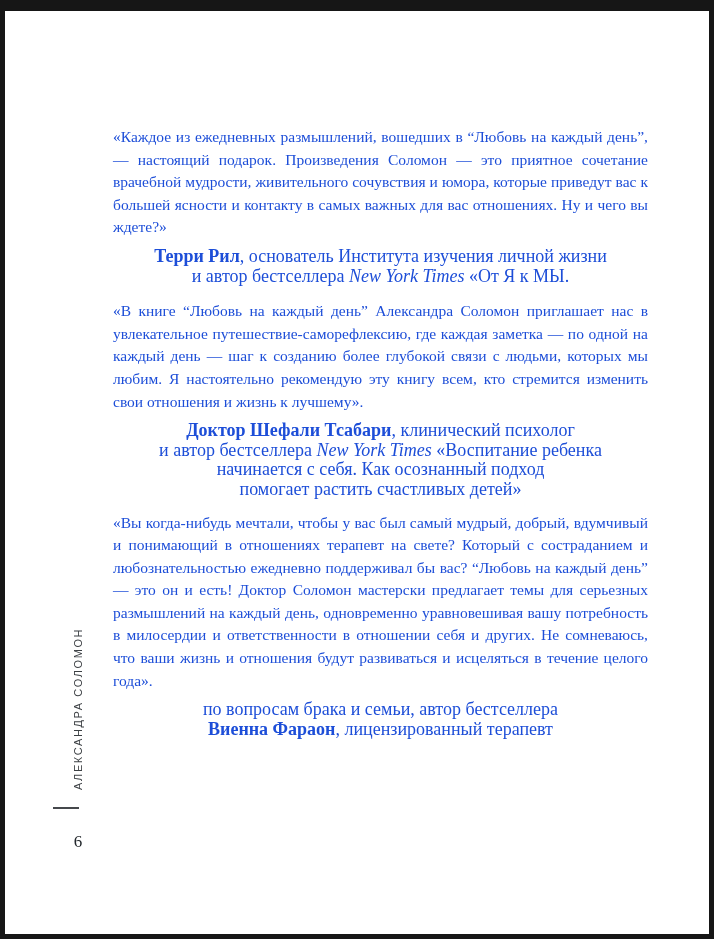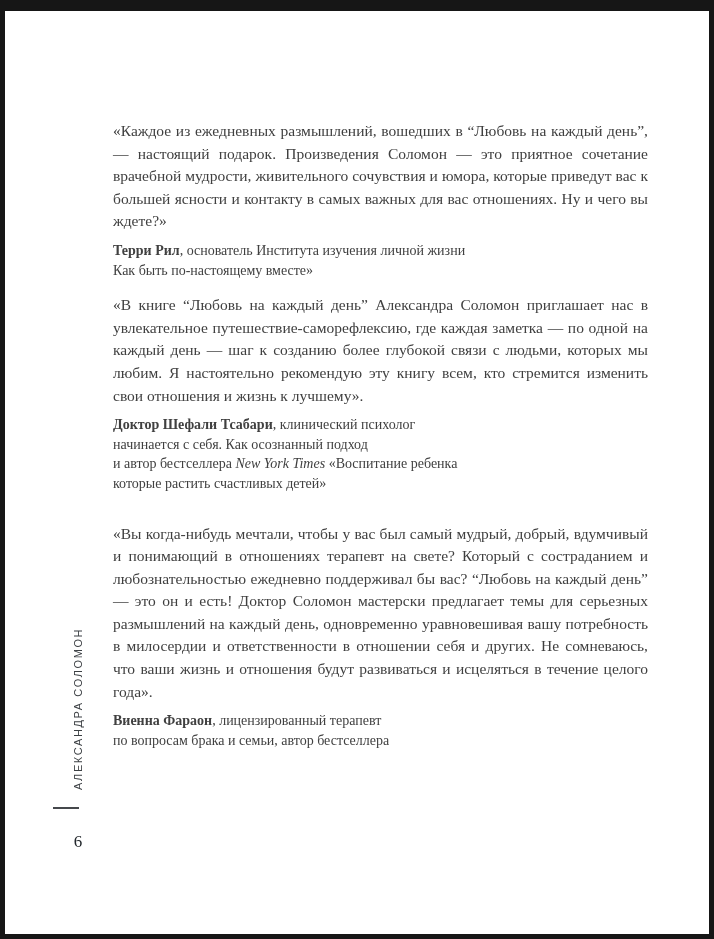--- a/index.html
+++ b/index.html
@@ -39,67 +39,67 @@
     position: absolute;
     left: 58px; top: 821px;
     width: 30px;
     text-align: center;
     font-size: 17px;
     color: #23282d;
   }
   
   .content {
     position: absolute;
-    left: 108px; top: 109px;
+    left: 108px; top: 115px;
     width: 535px;
-    color: #404040;
+    color: #1d4ed8;
   }
   .quote {
     margin: 0 0 8px 0;
     font-size: 15.5px;
     line-height: 22.6px;
     text-align: justify;
     text-justify: inter-word;
   }
   .attr {
     margin: 0 0 14px 0;
-    font-size: 14px;
+    font-size: 18px;
     line-height: 19.6px;
-    text-align: left;
+    text-align: center;
   }
-  .attr.attr-wide-after { margin-bottom: 29px; }
+  .attr.attr-wide-after { margin-bottom: 12px; }
   .attr-line { white-space: nowrap; }
   .attr .b { font-weight: bold; }
   .attr .i { font-style: italic; }
 </style>
 </head>
 <body>
 
 <div class="page">
 
   <div class="sidebar-author">АЛЕКСАНДРА СОЛОМОН</div>
   <div class="sidebar-rule"></div>
   <div class="page-number">6</div>
 
   <main class="content">
 
     <p class="quote">«Каждое из ежедневных размышлений, вошедших в “Любовь на каждый день”, — настоящий подарок. Произведения Соломон — это приятное сочетание врачебной мудрости, живительного сочувствия и юмора, которые приведут вас к большей ясности и контакту в самых важных для вас отношениях. Ну и чего вы ждете?»</p>
     <div class="attr">
       <div class="attr-line"><span class="b">Терри Рил</span><span>, основатель Института изучения личной жизни</span></div>
-      <div class="attr-line">Как быть по-настоящему вместе»</div>
+      <div class="attr-line"><span>и автор бестселлера </span><span class="i">New York Times</span><span> «От Я к МЫ.</span></div>
     </div>
 
     <p class="quote">«В книге “Любовь на каждый день” Александра Соломон приглашает нас в увлекательное путешествие-саморефлексию, где каждая заметка — по одной на каждый день — шаг к созданию более глубокой связи с людьми, которых мы любим. Я настоятельно рекомендую эту книгу всем, кто стремится изменить свои отношения и жизнь к лучшему».</p>
     <div class="attr attr-wide-after">
       <div class="attr-line"><span class="b">Доктор Шефали Тсабари</span><span>, клинический психолог</span></div>
+      <div class="attr-line"><span>и автор бестселлера </span><span class="i">New York Times</span><span> «Воспитание ребенка</span></div>
       <div class="attr-line">начинается с себя. Как осознанный подход</div>
-      <div class="attr-line"><span>и автор бестселлера </span><span class="i">New York Times</span><span> «Воспитание ребенка</span></div>
-      <div class="attr-line">которые растить счастливых детей»</div>
+      <div class="attr-line">помогает растить счастливых детей»</div>
     </div>
 
     <p class="quote">«Вы когда-нибудь мечтали, чтобы у вас был самый мудрый, добрый, вдумчивый и понимающий в отношениях терапевт на свете? Который с состраданием и любознательностью ежедневно поддерживал бы вас? “Любовь на каждый день” — это он и есть! Доктор Соломон мастерски предлагает темы для серьезных размышлений на каждый день, одновременно уравновешивая вашу потребность в милосердии и ответственности в отношении себя и других. Не сомневаюсь, что ваши жизнь и отношения будут развиваться и исцеляться в течение целого года».</p>
     <div class="attr">
+      <div class="attr-line">по вопросам брака и семьи, автор бестселлера</div>
       <div class="attr-line"><span class="b">Виенна Фараон</span><span>, лицензированный терапевт</span></div>
-      <div class="attr-line">по вопросам брака и семьи, автор бестселлера</div>
     </div>
 
   </main>
 </div>
 
 </body></html>

